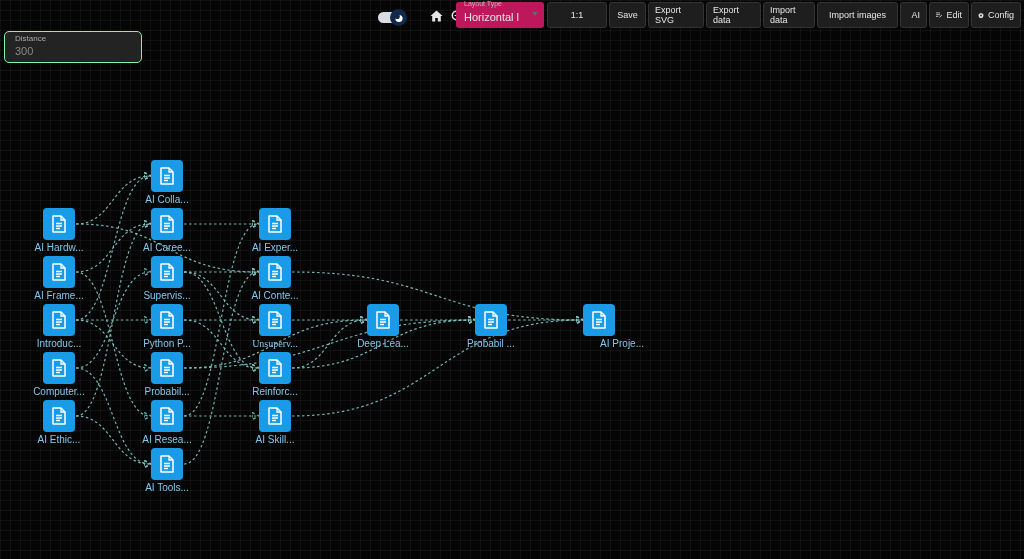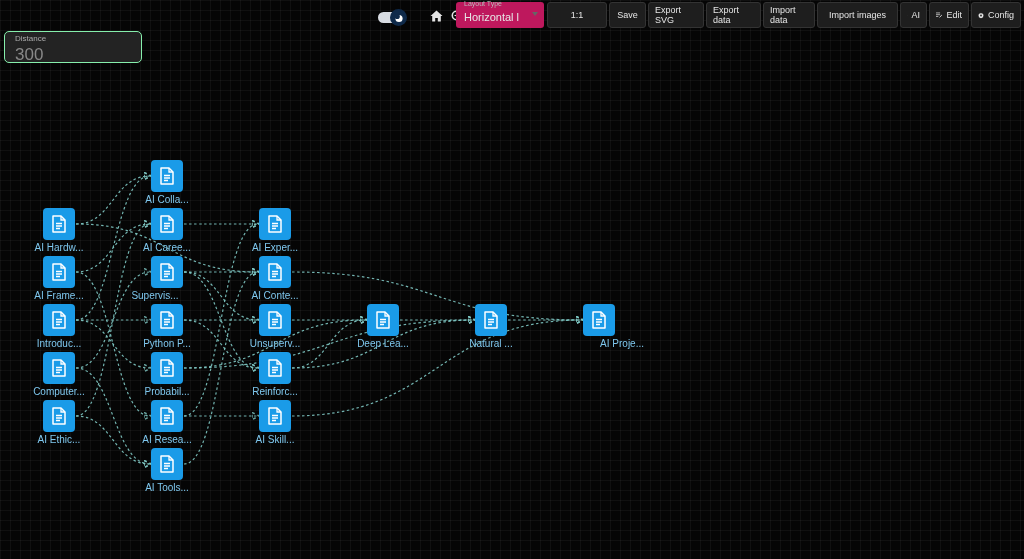--- a/index.html
+++ b/index.html
@@ -16,21 +16,21 @@
   svg.edges { position: absolute; left: 0; top: 0; width: 1024px; height: 559px; pointer-events: none; }
   svg.edges path { fill: none; stroke: #7fc8c4; stroke-width: 1.2; stroke-dasharray: 2.5 2.5; opacity: 0.9; }
   .node { position: absolute; width: 32px; height: 32px; border-radius: 4px; background: #1a9be8;
           display: flex; align-items: center; justify-content: center; cursor: pointer; }
   .node svg { width: 16px; height: 18px; }
   .node-label { position: absolute; width: 90px; text-align: center; font-size: 10px; color: #7fc8ef;
                 white-space: nowrap; line-height: 12px; }
   .distance-box { position: absolute; left: 4px; top: 9px; width: 138px; height: 32px; background: #232323;
                   border: 1px solid #86efac; border-radius: 5px; margin-top: 22px; }
   .distance-box .lbl { position: absolute; left: 10px; top: 2px; font-size: 8px; color: #aaa; }
-  .distance-box .val { position: absolute; left: 10px; top: 13px; font-size: 17px; color: #888; }
+  .distance-box .val { position: absolute; left: 10px; top: 13px; font-size: 11px; color: #888; }
   .toolbar { position: absolute; top: 2px; right: 3px; height: 26px; display: flex; gap: 2px; }
   .btn { height: 26px; background: #1e1e1e; border: 1px solid #333; border-radius: 3px; color: #e6e6e6;
          font-size: 9px; display: flex; align-items: center; justify-content: center; padding: 0 6px; gap: 4px; cursor: pointer; }
   .select-wrap { position: relative; width: 88px; height: 26px; background: #be185d; border-radius: 3px; margin-right: 1px; }
   .select-wrap .sl { position: absolute; left: 8px; top: -2px; font-size: 7px; color: #bbb; }
   .select-wrap .sv { position: absolute; left: 8px; top: 9px; font-size: 11px; color: #e6e6e6; }
   .select-wrap .caret { position: absolute; right: 6px; top: 10px; width: 0; height: 0;
                         border-left: 3px solid transparent; border-right: 3px solid transparent; border-top: 4px solid #666; }
   .icon-btn { position: absolute; top: 9px; width: 14px; height: 14px; display: flex; align-items: center; justify-content: center; cursor: pointer; }
   .theme-toggle { position: absolute; left: 378px; top: 9px; width: 30px; height: 17px; cursor: pointer; }
@@ -137,21 +137,21 @@
       </svg>
     </div>
     <div class="node-label" style="left: 122px; top: 242px;">AI Caree...</div>
     <div class="node" style="left: 151px; top: 256px;">
       <svg viewBox="0 0 16 18">
         <path d="M2 1 H10 L14 5 V17 H2 Z" fill="none" stroke="#fff" stroke-width="1.5" stroke-linejoin="round"></path>
         <path d="M10 1 V5 H14" fill="none" stroke="#fff" stroke-width="1.3"></path>
         <path d="M5 8.5 H11 M5 11 H11 M5 13.5 H9" stroke="#fff" stroke-width="1.3"></path>
       </svg>
     </div>
-    <div class="node-label" style="left: 110px; top: 290px;">Supervis...</div>
+    <div class="node-label" style="left: 122px; top: 290px;">Supervis...</div>
     <div class="node" style="left: 151px; top: 304px;">
       <svg viewBox="0 0 16 18">
         <path d="M2 1 H10 L14 5 V17 H2 Z" fill="none" stroke="#fff" stroke-width="1.5" stroke-linejoin="round"></path>
         <path d="M10 1 V5 H14" fill="none" stroke="#fff" stroke-width="1.3"></path>
         <path d="M5 8.5 H11 M5 11 H11 M5 13.5 H9" stroke="#fff" stroke-width="1.3"></path>
       </svg>
     </div>
     <div class="node-label" style="left: 122px; top: 338px;">Python P...</div>
     <div class="node" style="left: 151px; top: 352px;">
       <svg viewBox="0 0 16 18">
@@ -193,21 +193,21 @@
       </svg>
     </div>
     <div class="node-label" style="left: 230px; top: 290px;">AI Conte...</div>
     <div class="node" style="left: 259px; top: 304px;">
       <svg viewBox="0 0 16 18">
         <path d="M2 1 H10 L14 5 V17 H2 Z" fill="none" stroke="#fff" stroke-width="1.5" stroke-linejoin="round"></path>
         <path d="M10 1 V5 H14" fill="none" stroke="#fff" stroke-width="1.3"></path>
         <path d="M5 8.5 H11 M5 11 H11 M5 13.5 H9" stroke="#fff" stroke-width="1.3"></path>
       </svg>
     </div>
-    <div class="node-label" style="left: 230px; top: 338px;">Unsuperv...</div>
+    <div class="node-label" style="left: 230px; top: 338px; font-family: Liberation Serif, serif;">Unsuperv...</div>
     <div class="node" style="left: 259px; top: 352px;">
       <svg viewBox="0 0 16 18">
         <path d="M2 1 H10 L14 5 V17 H2 Z" fill="none" stroke="#fff" stroke-width="1.5" stroke-linejoin="round"></path>
         <path d="M10 1 V5 H14" fill="none" stroke="#fff" stroke-width="1.3"></path>
         <path d="M5 8.5 H11 M5 11 H11 M5 13.5 H9" stroke="#fff" stroke-width="1.3"></path>
       </svg>
     </div>
     <div class="node-label" style="left: 230px; top: 386px;">Reinforc...</div>
     <div class="node" style="left: 259px; top: 400px;">
       <svg viewBox="0 0 16 18">
@@ -225,21 +225,21 @@
       </svg>
     </div>
     <div class="node-label" style="left: 338px; top: 338px;">Deep Lea...</div>
     <div class="node" style="left: 475px; top: 304px;">
       <svg viewBox="0 0 16 18">
         <path d="M2 1 H10 L14 5 V17 H2 Z" fill="none" stroke="#fff" stroke-width="1.5" stroke-linejoin="round"></path>
         <path d="M10 1 V5 H14" fill="none" stroke="#fff" stroke-width="1.3"></path>
         <path d="M5 8.5 H11 M5 11 H11 M5 13.5 H9" stroke="#fff" stroke-width="1.3"></path>
       </svg>
     </div>
-    <div class="node-label" style="left: 446px; top: 338px;">Natural ...</div>
+    <div class="node-label" style="left: 446px; top: 338px;">Probabil ...</div>
     <div class="node" style="left: 583px; top: 304px;">
       <svg viewBox="0 0 16 18">
         <path d="M2 1 H10 L14 5 V17 H2 Z" fill="none" stroke="#fff" stroke-width="1.5" stroke-linejoin="round"></path>
         <path d="M10 1 V5 H14" fill="none" stroke="#fff" stroke-width="1.3"></path>
         <path d="M5 8.5 H11 M5 11 H11 M5 13.5 H9" stroke="#fff" stroke-width="1.3"></path>
       </svg>
     </div>
     <div class="node-label" style="left: 554px; top: 338px; text-align: right;">AI Proje...</div>
   </div>
 

